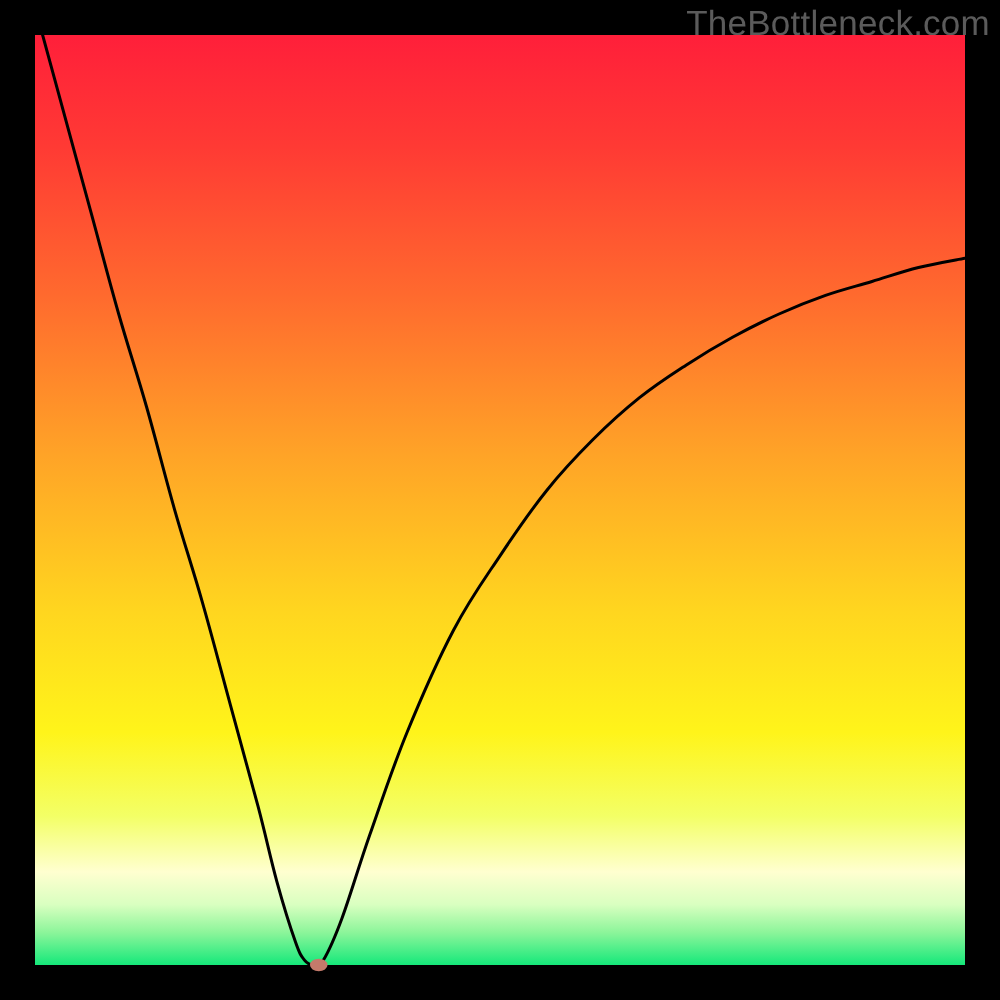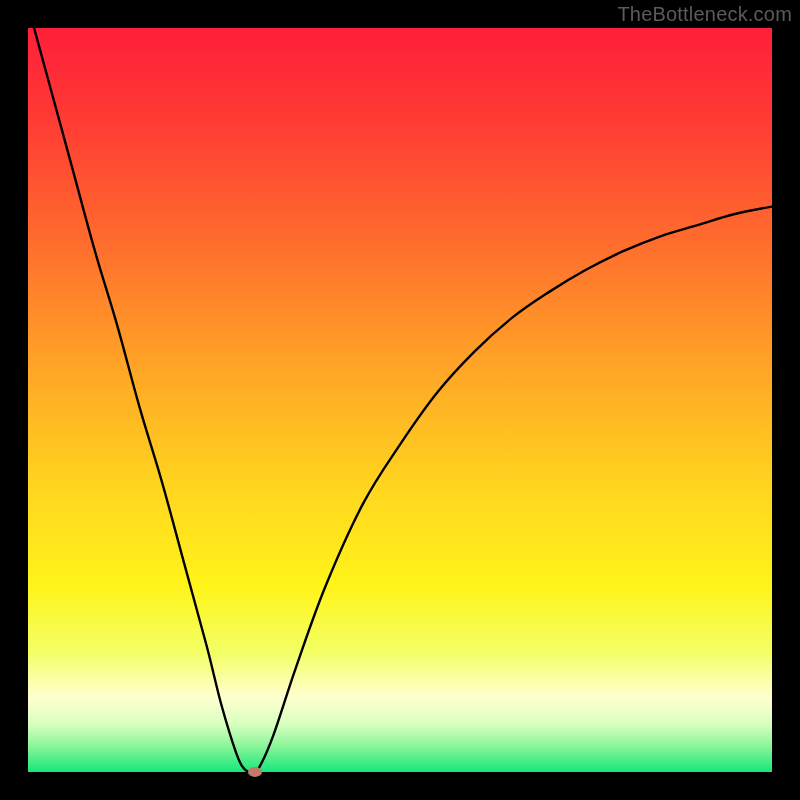--- a/index.html
+++ b/index.html
@@ -30,21 +30,21 @@
   }
   .curve {
     position: absolute;
     inset: 0;
   }
   .watermark {
     position: absolute;
     top: 3px;
     right: 8px;
     color: #5b5b5b;
-    font-size: 20px;
+    font-size: 28px;
     letter-spacing: 0.2px;
     font-weight: 500;
     user-select: none;
   }
   .dot {
     position: absolute;
     width: 14px;
     height: 10px;
     border-radius: 50%;
     background: #c47a6b;

